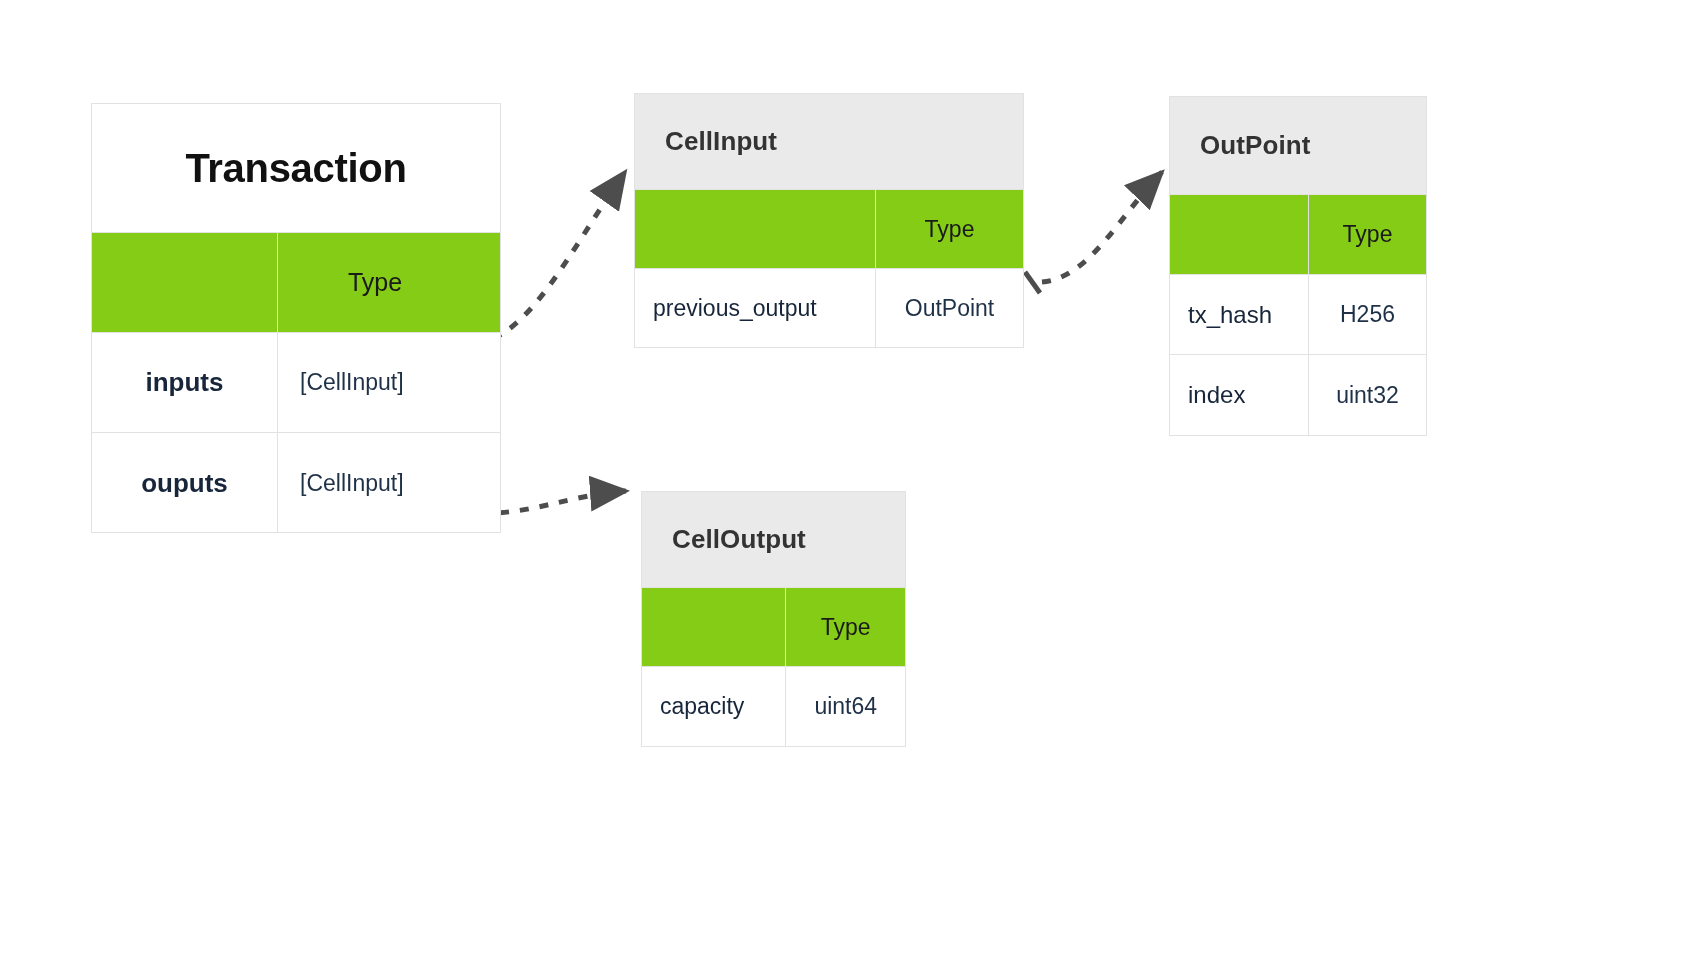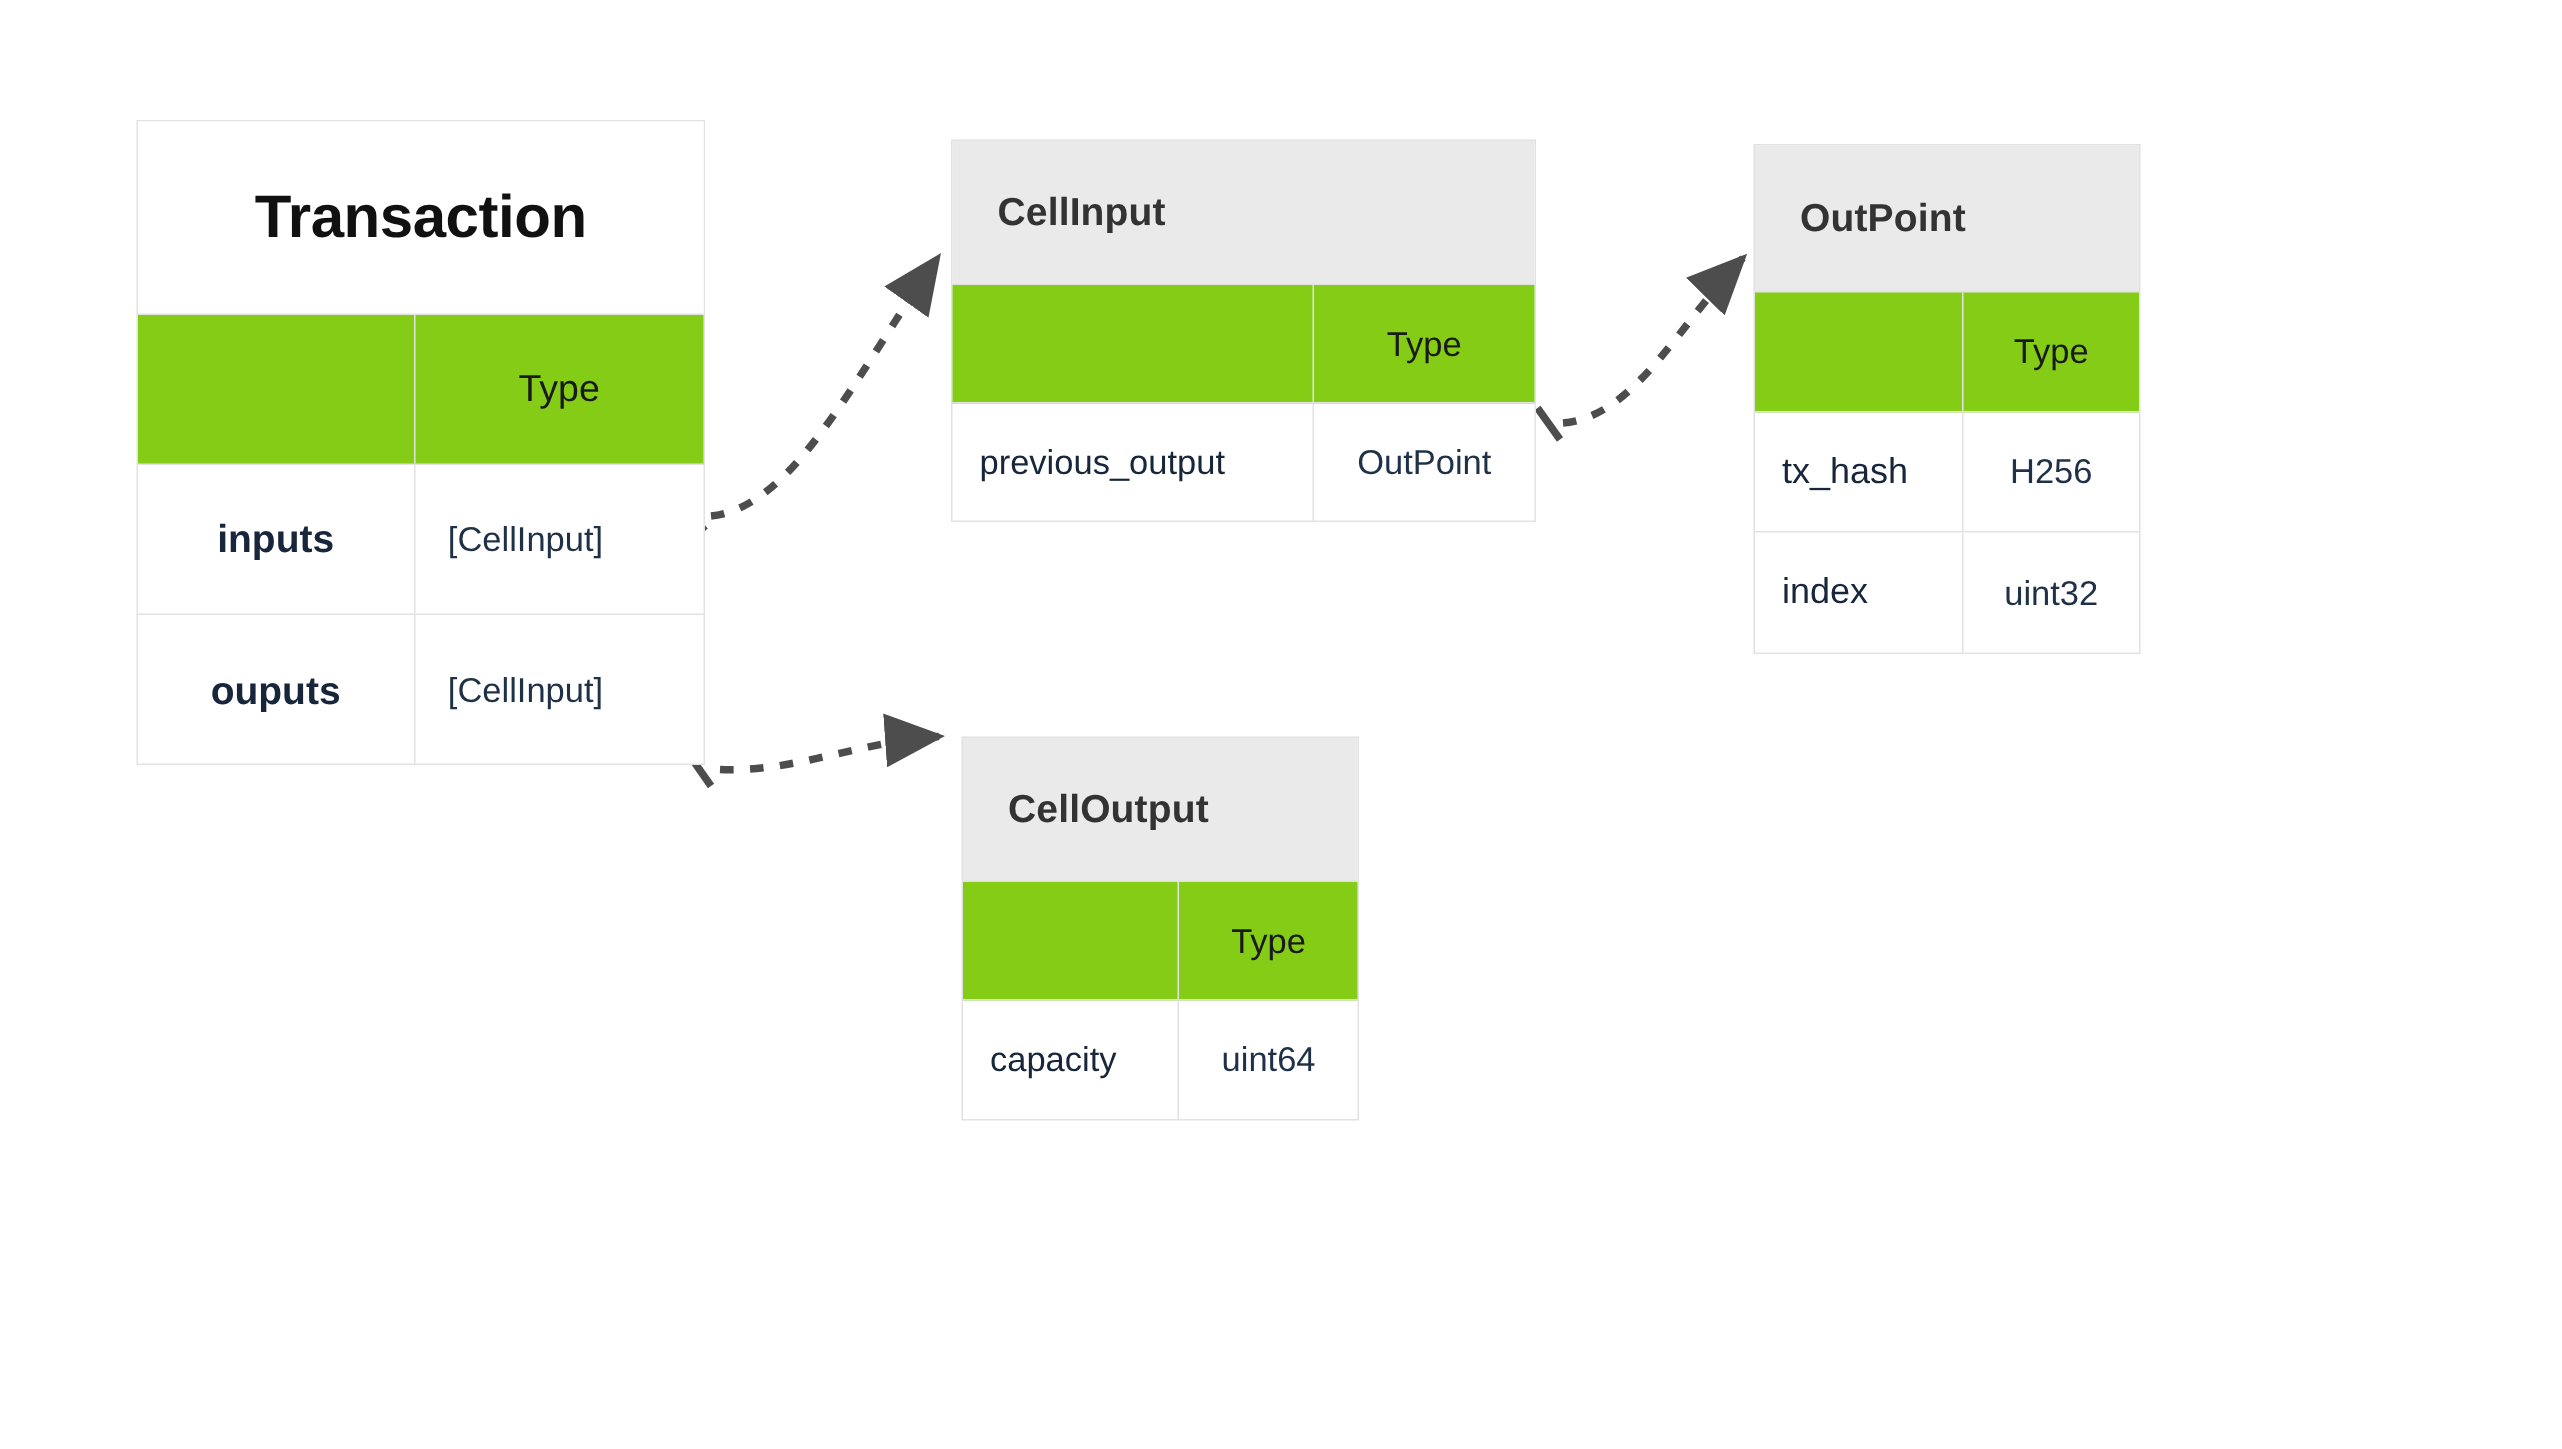--- a/index.html
+++ b/index.html
@@ -104,21 +104,21 @@
     color: #1f3147;
     justify-content: center;
   }
 
   .cell.hdr {
     color: #1a1a1a;
     justify-content: center;
   }
 
   
-  #entity-transaction { left: 91px; top: 80px; width: 379px; height: 430px; }
+  #entity-transaction { left: 91px; top: 103px; width: 410px; height: 430px; }
   #entity-transaction .title-cell { height: 129px; }
   #entity-transaction .row { height: 100px; }
   #entity-transaction .cell.left-col { width: 186px; }
   #entity-transaction .cell.type, #entity-transaction .cell.hdr.right { width: 194px; }
   #entity-transaction .cell.name { font-size: 26px; font-weight: bold; justify-content: center; }
   #entity-transaction .cell.type { font-size: 23px; justify-content: flex-start; padding-left: 22px; }
   #entity-transaction .cell.hdr.right { font-size: 25px; }
 
   
   #entity-cellinput { left: 634px; top: 93px; width: 390px; height: 255px; }

